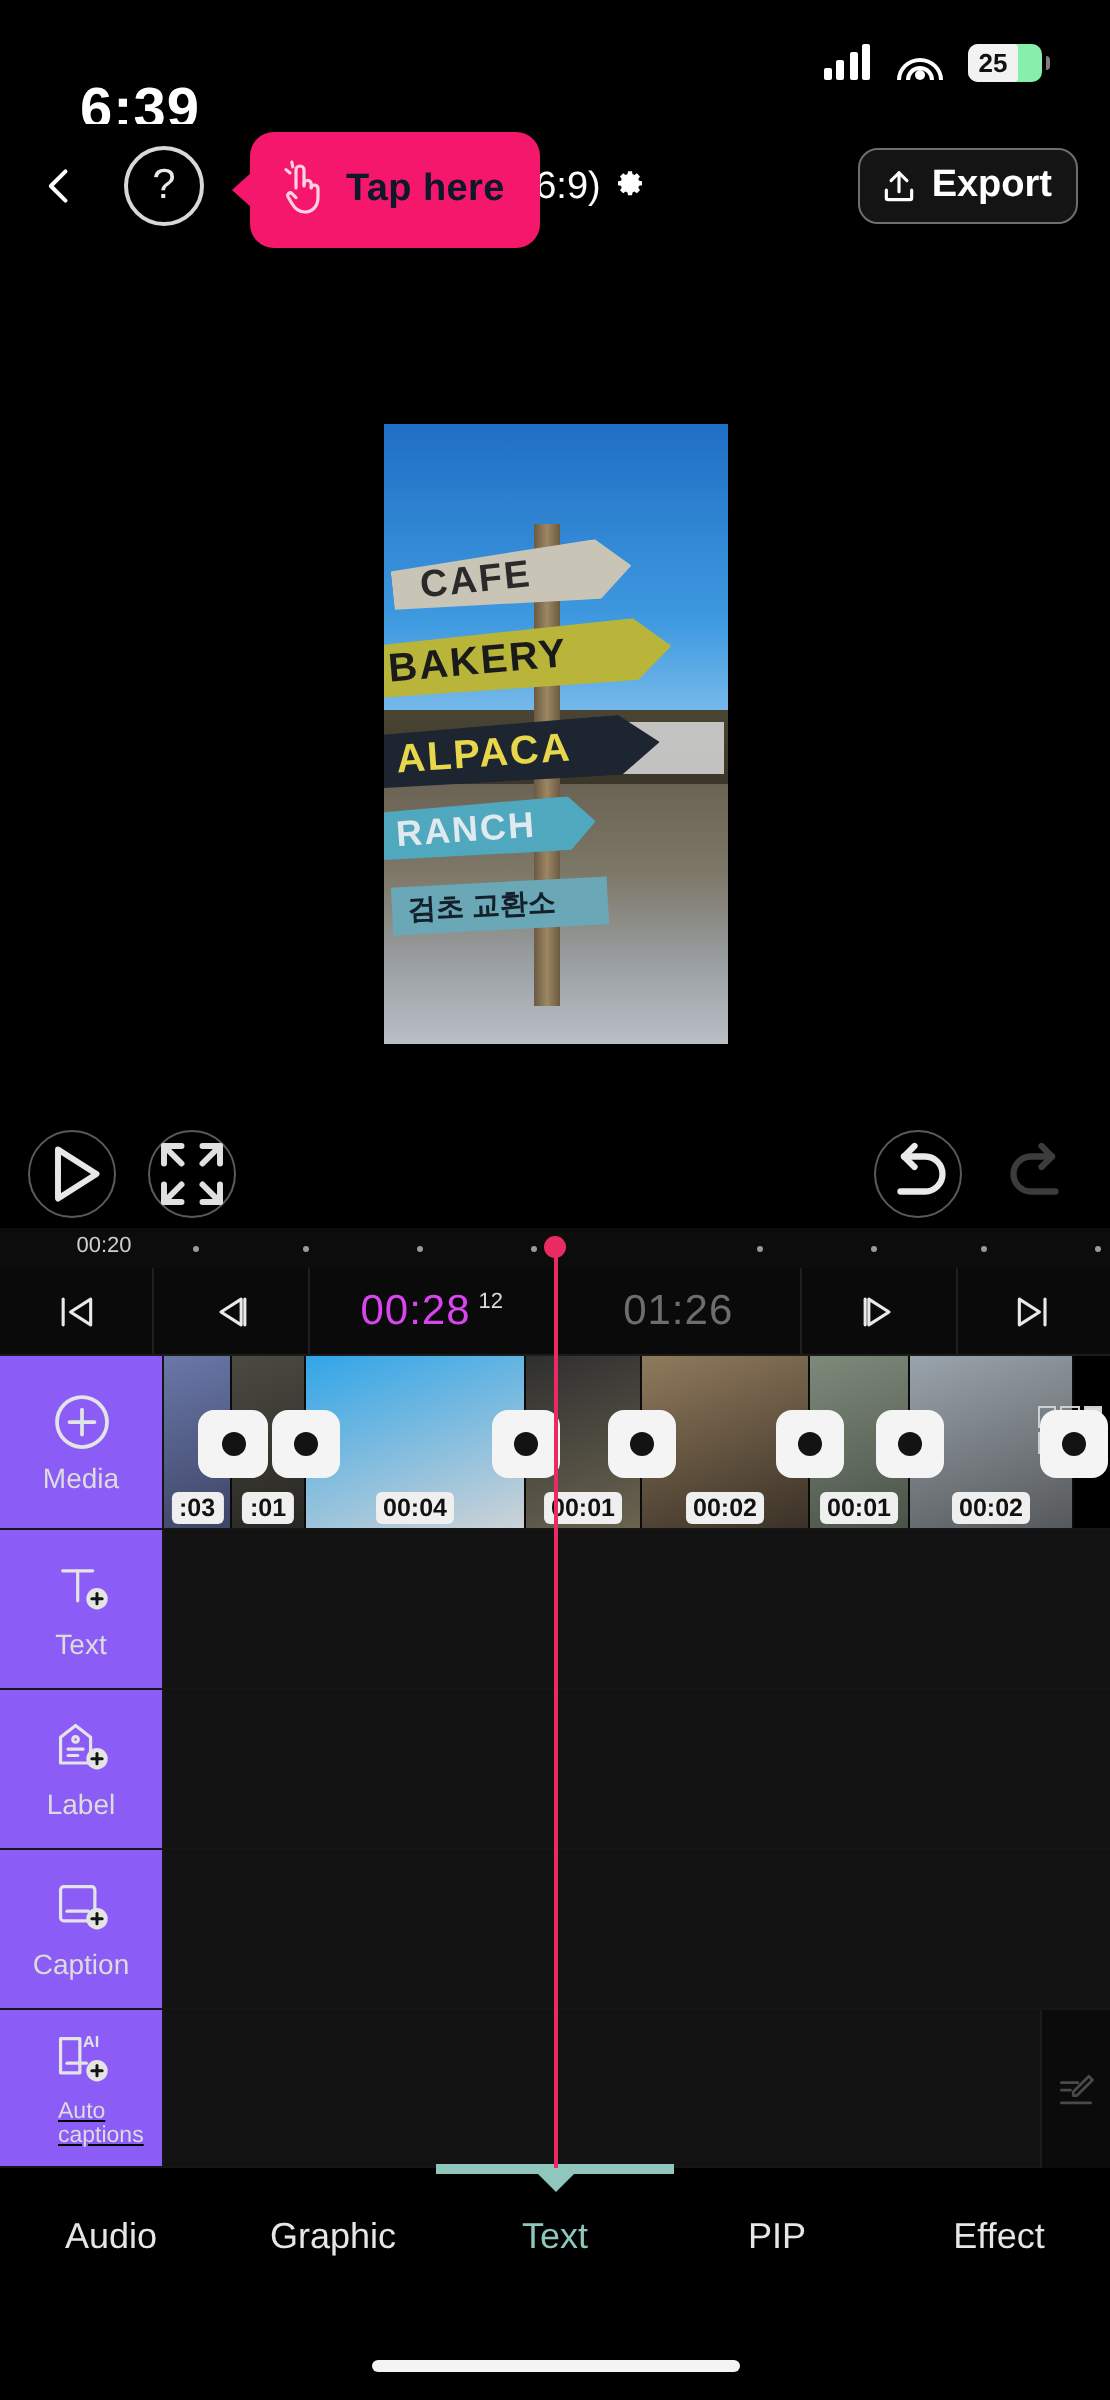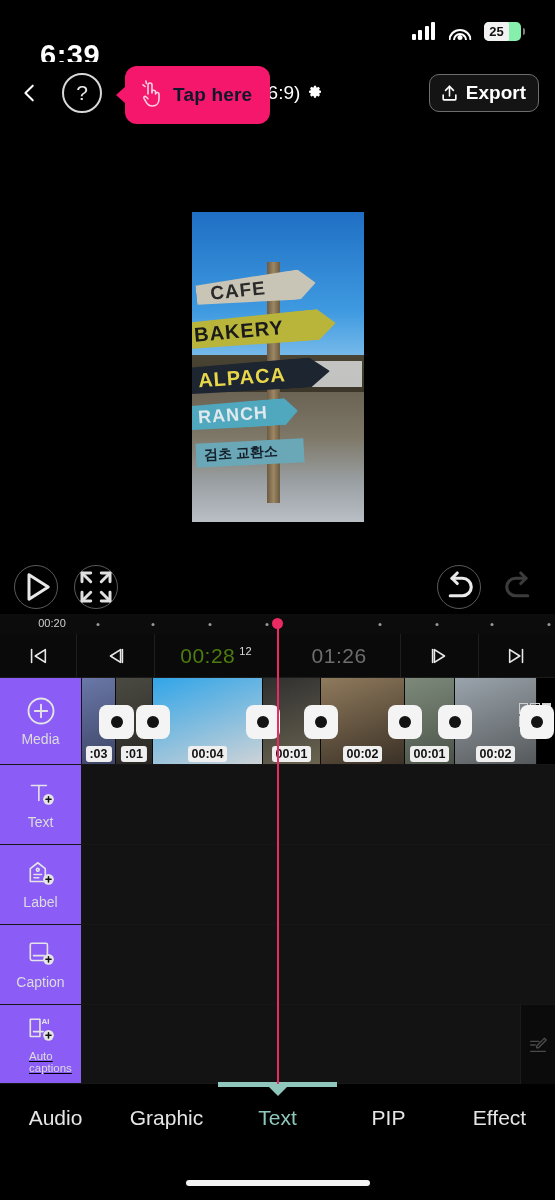--- a/index.html
+++ b/index.html
@@ -130,21 +130,21 @@
                 background:#9a9a9a; transform:translateX(-50%); }
 
   
   .navbar { position:absolute; left:0; top:634px; width:555px; height:44px;
             display:flex; background:#0a0a0a; border-bottom:1px solid #1b1b1b; }
   .navbar .cell { flex:1; display:flex; align-items:center; justify-content:center;
                   border-right:1px solid #1f1f1f; position:relative; }
   .navbar .cell:last-child { border-right:none; }
   .navbar .cell svg { width:26px; height:22px; }
   .navbar .tcell { flex:1.6; gap:4px; }
-  .cur-time { color:#4d7c0f; font-size:21px; font-weight:500; letter-spacing:.5px; }
+  .cur-time { color:#d946ef; font-size:21px; font-weight:500; letter-spacing:.5px; }
   .cur-frame { color:#dcdcdc; font-size:11px; position:relative; top:-5px; }
   .tot-time { color:#6d6d6d; font-size:21px; font-weight:400; letter-spacing:.5px; }
 
   
   .timeline { position:absolute; left:0; top:678px; width:555px; height:406px; }
   .rail { position:absolute; left:0; width:555px; display:flex;
           border-bottom:1px solid #161616; }
   .rail-head { width:82px; flex:none; background:#8b5cf6;
                display:flex; flex-direction:column; align-items:center; justify-content:center;
                gap:5px; border-right:1px solid #161616; }
@@ -185,21 +185,21 @@
 
   
   .tabind { position:absolute; left:218px; top:1082px; width:119px; height:5px;
             background:#8fc7bd; z-index:12; }
   .tabind::after { content:''; position:absolute; left:50%; top:5px; transform:translateX(-50%);
                    width:0; height:0; border-left:9px solid transparent;
                    border-right:9px solid transparent; border-top:9px solid #8fc7bd; }
   .tabbar { position:absolute; left:0; top:1087px; width:555px; height:62px;
             display:flex; background:#000; }
   .tab { flex:1; display:flex; align-items:center; justify-content:center;
-         color:#e6e6e6; font-size:21px; }
+         color:#e6e6e6; font-size:18px; }
   .tab.active { color:#8fc7bd; }
   .homebar { position:absolute; left:50%; transform:translateX(-50%); bottom:14px;
              width:184px; height:6px; border-radius:3px; background:#f4f4f4; }
 </style>
 </head>
 <body>
 
 <div id="app">
 
   <div class="statusbar">

